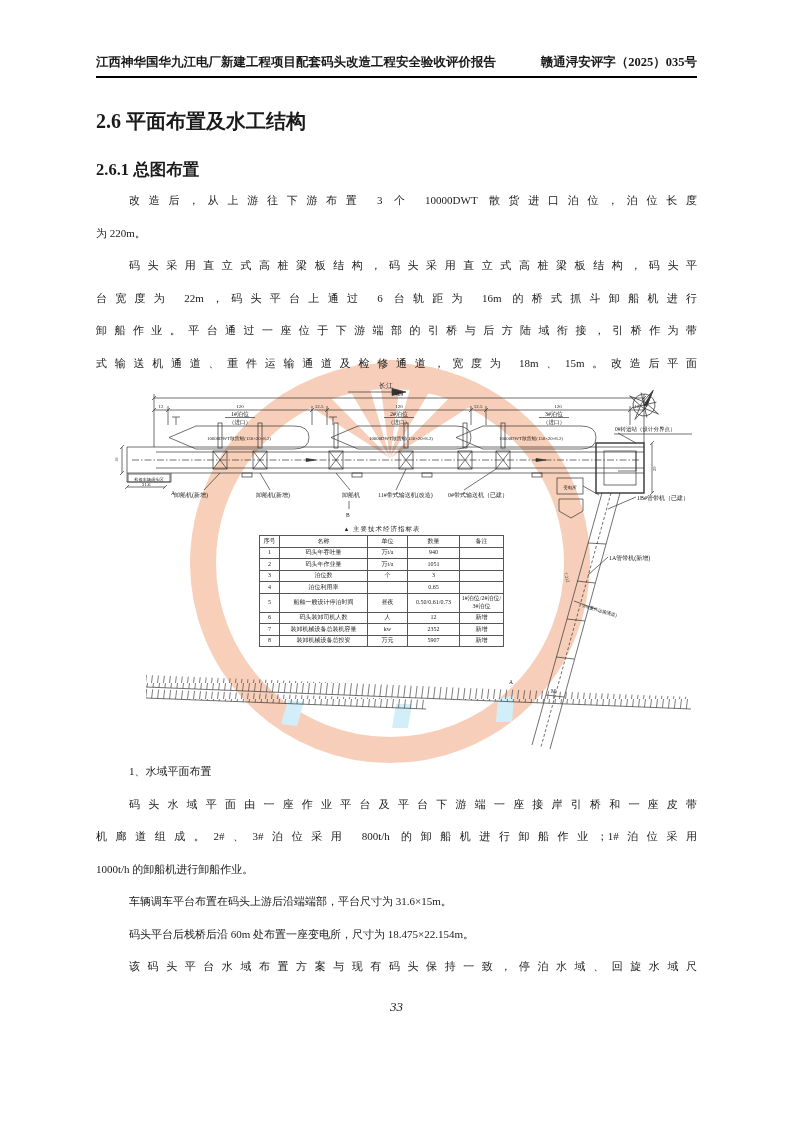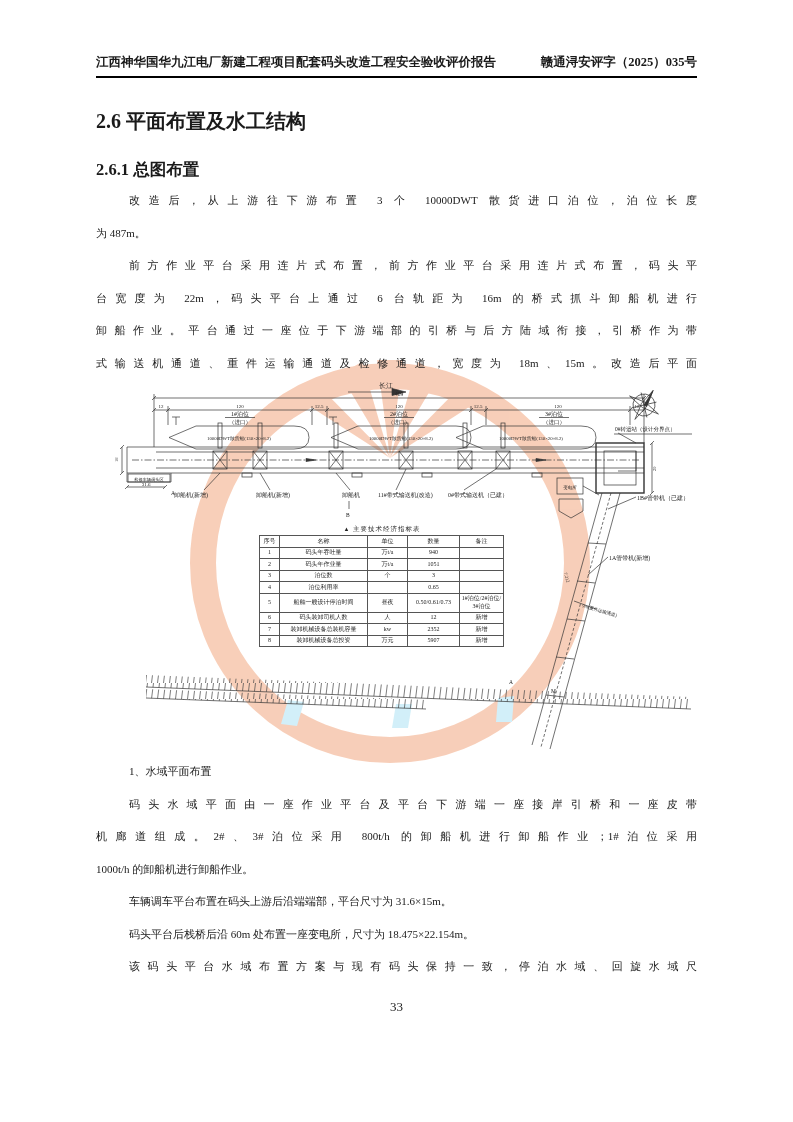--- a/index.html
+++ b/index.html
@@ -24,21 +24,21 @@
   .diagram{position:relative;width:600px;height:376px;margin:0 0 0 0;}
   .diagram svg{position:absolute;left:0;top:0;}
   .dtable-wrap{position:absolute;left:163px;top:146px;width:246px;z-index:3;}
   .dtable-title{font-size:6.5px;text-align:center;letter-spacing:1px;color:#222;}
   .dtable-title .tri{font-size:6px;}
   table.dtable{border-collapse:collapse;width:244px;margin-top:1px;table-layout:fixed;}
   table.dtable th,table.dtable td{
     border:0.6px solid #555;font-size:6px;font-weight:normal;line-height:1.25;
     text-align:center;padding:1.5px 1px;color:#222;word-break:break-all;background:transparent;
   }
-  .footer{ text-align:center;font-size:13px;margin-top:16px;}
+  .footer{ text-align:center;font-size:13px;margin-top:16px;font-style:italic;}
   
   .watermark{position:absolute;left:0;top:0;z-index:1;}
   .dtext{font-family:"Liberation Serif","DejaVu Serif",serif;fill:#222;}
 </style>
 </head>
 <body>
 
 <div class="page">
 
   <svg class="watermark" width="793" height="1122" viewBox="0 0 793 1122">
@@ -63,23 +63,23 @@
 
     <div class="doc-header">
       <span>江西神华国华九江电厂新建工程项目配套码头改造工程安全验收评价报告</span>
       <span>赣通浔安评字（2025）035号</span>
     </div>
 
     <div class="h1">2.6 平面布置及水工结构</div>
     <div class="h2">2.6.1 总图布置</div>
 
     <div class="line indent j">改造后，从上游往下游布置 3 个 10000DWT 散货进口泊位，泊位长度</div>
-    <div class="line">为 487m。</div>
-
-    <div class="line indent j">前方作业平台采用连片式布置，前方作业平台采用连片式布置，码头平</div>
+    <div class="line">为 220m。</div>
+
+    <div class="line indent j">码头采用直立式高桩梁板结构，码头采用直立式高桩梁板结构，码头平</div>
     <div class="line j">台宽度为 22m，码头平台上通过 6 台轨距为 16m 的桥式抓斗卸船机进行</div>
     <div class="line j">卸船作业。平台通过一座位于下游端部的引桥与后方陆域衔接，引桥作为带</div>
     <div class="line j">式输送机通道、重件运输通道及检修通道，宽度为 18m、15m。改造后平面</div>
 
     <div class="diagram">
       <svg width="600" height="376" viewBox="0 0 600 376">
         <g stroke="#333" stroke-width="0.7" fill="none">
 
           <line x1="252" y1="13" x2="296" y2="13"></line>
           <polygon points="296,9.5 310,13 296,16.5" fill="#333"></polygon>

